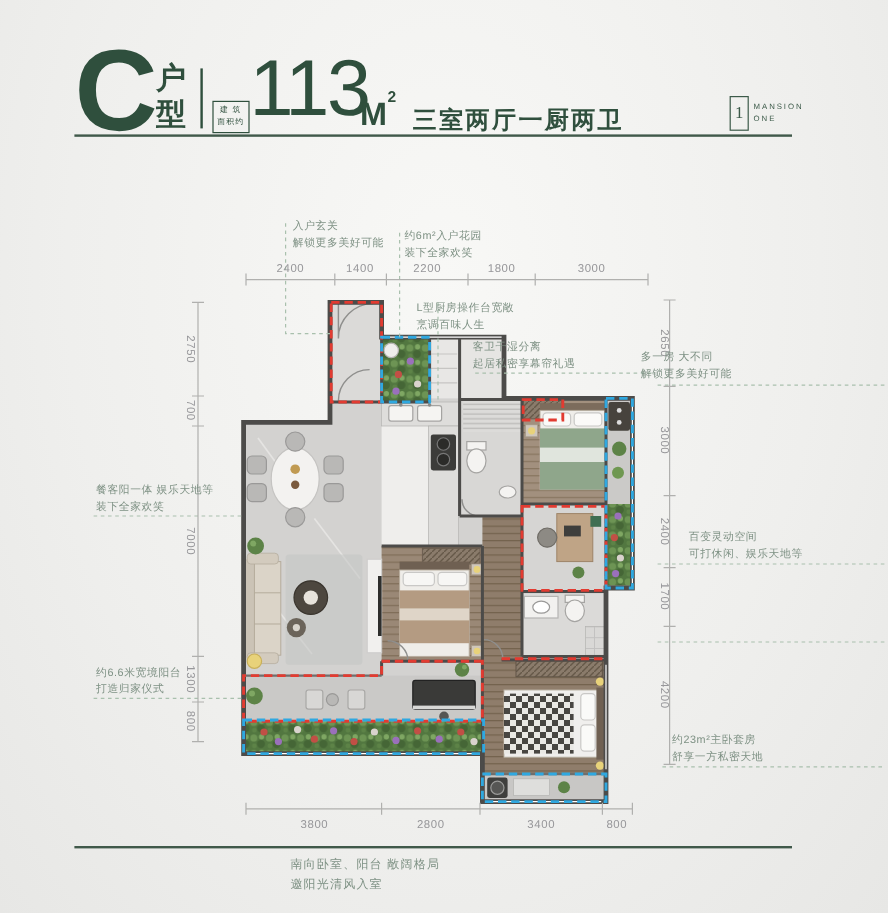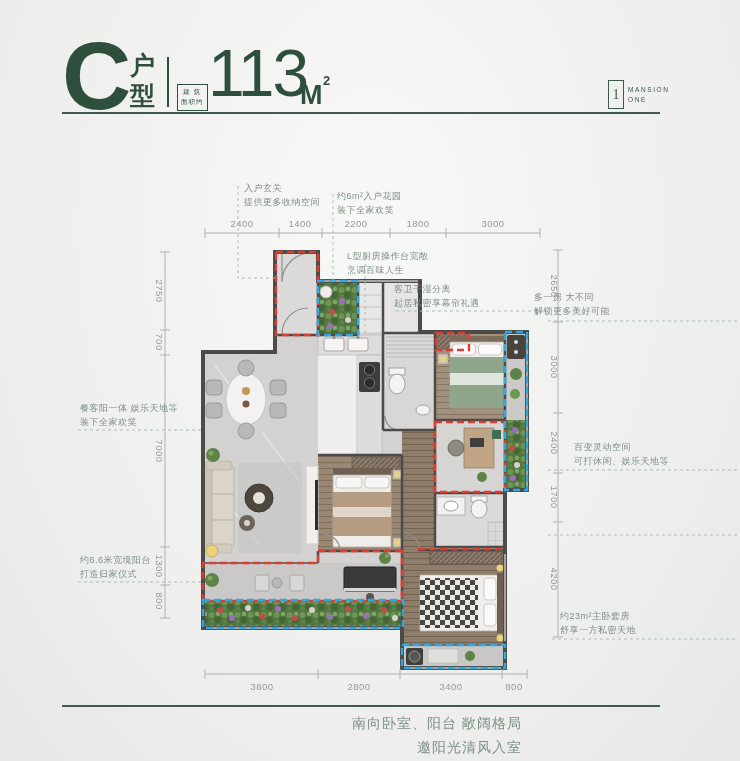--- a/index.html
+++ b/index.html
@@ -16,21 +16,21 @@
   .hdr-sup{position:absolute;left:323px;top:73px;font-size:13px;font-weight:bold;color:#2f4f3d}
   .hdr-layout{position:absolute;left:344px;top:87px;font-size:20px;font-weight:bold;color:#2f4f3d;letter-spacing:2px}
   .logo{position:absolute;left:608px;top:80px;display:flex;align-items:center;color:#3c5a49}
   .logo-icon{width:14px;height:27px;border:1.5px solid #3c5a49;display:flex;align-items:center;justify-content:center;font-size:14px;font-family:"Liberation Serif",serif}
   .logo-text{margin-left:4px;font-size:6.5px;letter-spacing:1.6px;line-height:1.5}
   .rule{position:absolute;left:62px;width:598px;height:2px;background:#40594a}
   .rule-top{top:112px}
   .rule-bottom{top:705px}
   
   .note{position:absolute;font-size:9px;line-height:1.5;color:#7e9184;white-space:pre-line;letter-spacing:.5px}
-  .caption{position:absolute;top:712px;left:242px;width:280px;text-align:right;font-size:14px;line-height:1.7;color:#7e9184;white-space:pre-line;letter-spacing:1px}
+  .caption{position:absolute;top:712px;left:242px;width:280px;text-align:left;font-size:10px;line-height:1.7;color:#7e9184;white-space:pre-line;letter-spacing:1px}
   
   svg text.dim{font-family:"Liberation Sans",sans-serif;font-size:9.5px;fill:#97979a;letter-spacing:.5px}
   .dimline{stroke:#b0b0ae;stroke-width:1}
   .leader{stroke:#a9c0ad;stroke-width:1;stroke-dasharray:3,3;fill:none}
   .hl-red{fill:none;stroke:#e23b31;stroke-width:2.4;stroke-dasharray:7,4}
   .hl-blue{fill:none;stroke:#2fa8e0;stroke-width:2.4;stroke-dasharray:7,4}
   .wall{stroke:#4c4b49;fill:none}
   .glass{stroke:#6f6f6d;stroke-width:2;fill:none}
   .arc{stroke:#8f8f8d;stroke-width:1.2;fill:none}
 </style>
@@ -41,20 +41,21 @@
 
   <div class="hdr-letter">C</div>
   <div class="hdr-unit">户
 型</div>
   <div class="hdr-divider"></div>
   <div class="hdr-areabox">建 筑
 面积约</div>
   <div class="hdr-value">113</div>
   <div class="hdr-unitm">M</div>
   <div class="hdr-sup">2</div>
+  <div class="hdr-layout">三室两厅一厨两卫</div>
   <div class="logo">
     <div class="logo-icon">1</div>
     <div class="logo-text">
       <div>MANSION</div>
       <div>ONE</div>
     </div>
   </div>
   <div class="rule rule-top"></div>
 
   <svg width="740" height="761" viewBox="0 0 740 761" style="position:absolute;left:0;top:0">
@@ -322,21 +323,21 @@
       <path class="dimline" d="M553,250 H563 M553,322 H563 M553,413 H563 M553,473 H563 M553,522 H563 M553,637 H563" fill="none"></path>
       <text class="dim" text-anchor="middle" transform="rotate(90 551 286)" x="551" y="286">2650</text>
       <text class="dim" text-anchor="middle" transform="rotate(90 551 367)" x="551" y="367">3000</text>
       <text class="dim" text-anchor="middle" transform="rotate(90 551 443)" x="551" y="443">2400</text>
       <text class="dim" text-anchor="middle" transform="rotate(90 551 497)" x="551" y="497">1700</text>
       <text class="dim" text-anchor="middle" transform="rotate(90 551 579)" x="551" y="579">4200</text>
     </g>
   </svg>
 
   <div class="note" style="left:244px;top:182px">入户玄关
-提供更多收纳空间</div>
+解锁更多美好可能</div>
   <div class="note" style="left:337px;top:190px">约6m²入户花园
 装下全家欢笑</div>
   <div class="note" style="left:347px;top:250px">L型厨房操作台宽敞
 烹调百味人生</div>
   <div class="note" style="left:394px;top:283px">客卫干湿分离
 起居私密享幕帘礼遇</div>
   <div class="note" style="left:534px;top:291px">多一房 大不同
 解锁更多美好可能</div>
   <div class="note" style="left:574px;top:441px">百变灵动空间
 可打休闲、娱乐天地等</div>

